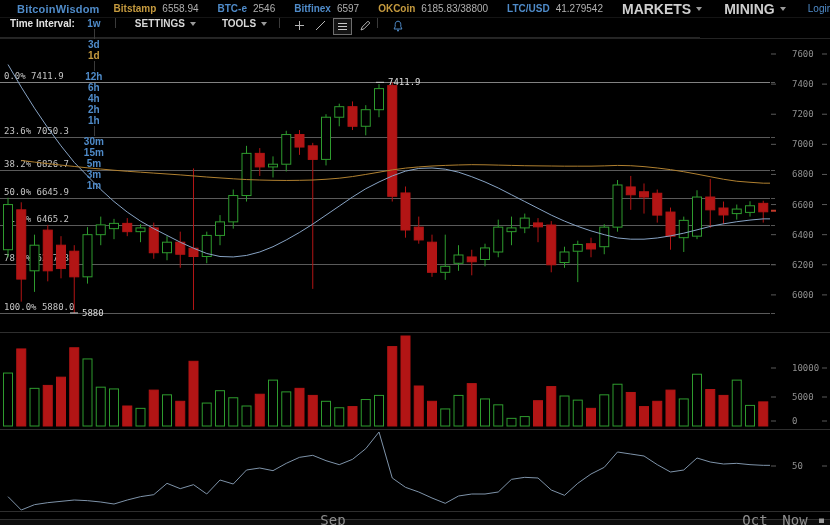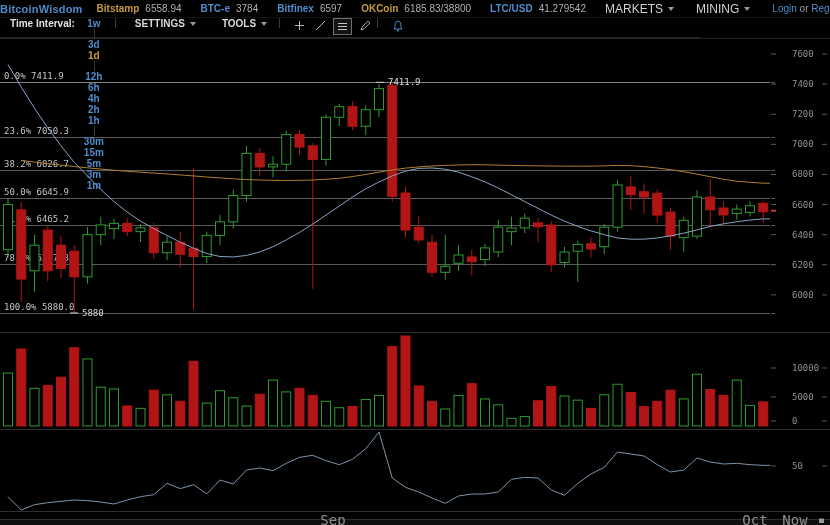--- a/index.html
+++ b/index.html
@@ -1,26 +1,26 @@
 <!DOCTYPE html>
 <html><head>
 <meta charset="utf-8">
 <style>
   html,body{margin:0;padding:0;background:#000;width:830px;height:525px;overflow:hidden;
     font-family:"Liberation Sans",sans-serif;-webkit-font-smoothing:antialiased;}
   #stage{position:relative;width:830px;height:525px;background:#000;}
   
   #topbar{position:absolute;top:0;left:0;width:830px;height:18px;background:#000;z-index:5;
-    display:flex;align-items:center;padding-left:0;box-sizing:border-box;border-bottom:1px solid #141414;}
+    display:flex;align-items:center;padding-left:17px;box-sizing:border-box;border-bottom:1px solid #141414;}
   #logo{font-size:11px;font-weight:bold;color:#4f8bc9;margin-right:14px;letter-spacing:.2px;}
   .ticker{display:flex;align-items:center;margin-right:19px;font-size:10px;white-space:nowrap;}
   .tname{font-weight:bold;}
   .tname.gold{color:#c59a3e;} .tname.blue{color:#4f8bc9;}
   .tval{color:#b0b0b0;margin-left:6px;}
-  .menu{font-size:12px;font-weight:normal;color:#cfcfcf;margin-right:22px;display:flex;align-items:center;cursor:default;justify-content:flex-end;}
+  .menu{font-size:14px;font-weight:bold;color:#cfcfcf;margin-right:22px;display:flex;align-items:center;cursor:default;justify-content:flex-end;}
   .caret{width:0;height:0;border-left:3px solid transparent;border-right:3px solid transparent;
     border-top:4px solid #9a9a9a;margin-left:5px;display:inline-block;}
   #auth{font-size:10px;color:#9a9a9a;white-space:nowrap;}
   #auth .lnk{color:#4f8bc9;}
   
   #toolbar{position:absolute;top:18px;left:0;width:700px;height:20px;background:#000;z-index:5;
     display:flex;align-items:flex-start;padding-left:10px;box-sizing:border-box;border-bottom:1px solid #262626;}
   #ti-label{font-size:10px;font-weight:bold;color:#e2e2e2;margin-right:9px;}
   .iv{font-size:10px;font-weight:bold;color:#4f8bc9;margin-right:9px;cursor:default;}
   .iv.sel{color:#c59a3e;}
@@ -42,21 +42,21 @@
 
   <div id="topbar">
     <span id="logo">BitcoinWisdom</span>
     <span id="tickers" style="display: flex; align-items: center;">
         <span class="ticker">
           <span class="tname gold">Bitstamp</span>
           <span class="tval">6558.94</span>
         </span>
         <span class="ticker">
           <span class="tname blue">BTC-e</span>
-          <span class="tval">3784</span>
+          <span class="tval">2546</span>
         </span>
         <span class="ticker">
           <span class="tname blue">Bitfinex</span>
           <span class="tval">6597</span>
         </span>
         <span class="ticker">
           <span class="tname gold">OKCoin</span>
           <span class="tval">6185.83/38800</span>
         </span>
         <span class="ticker">

